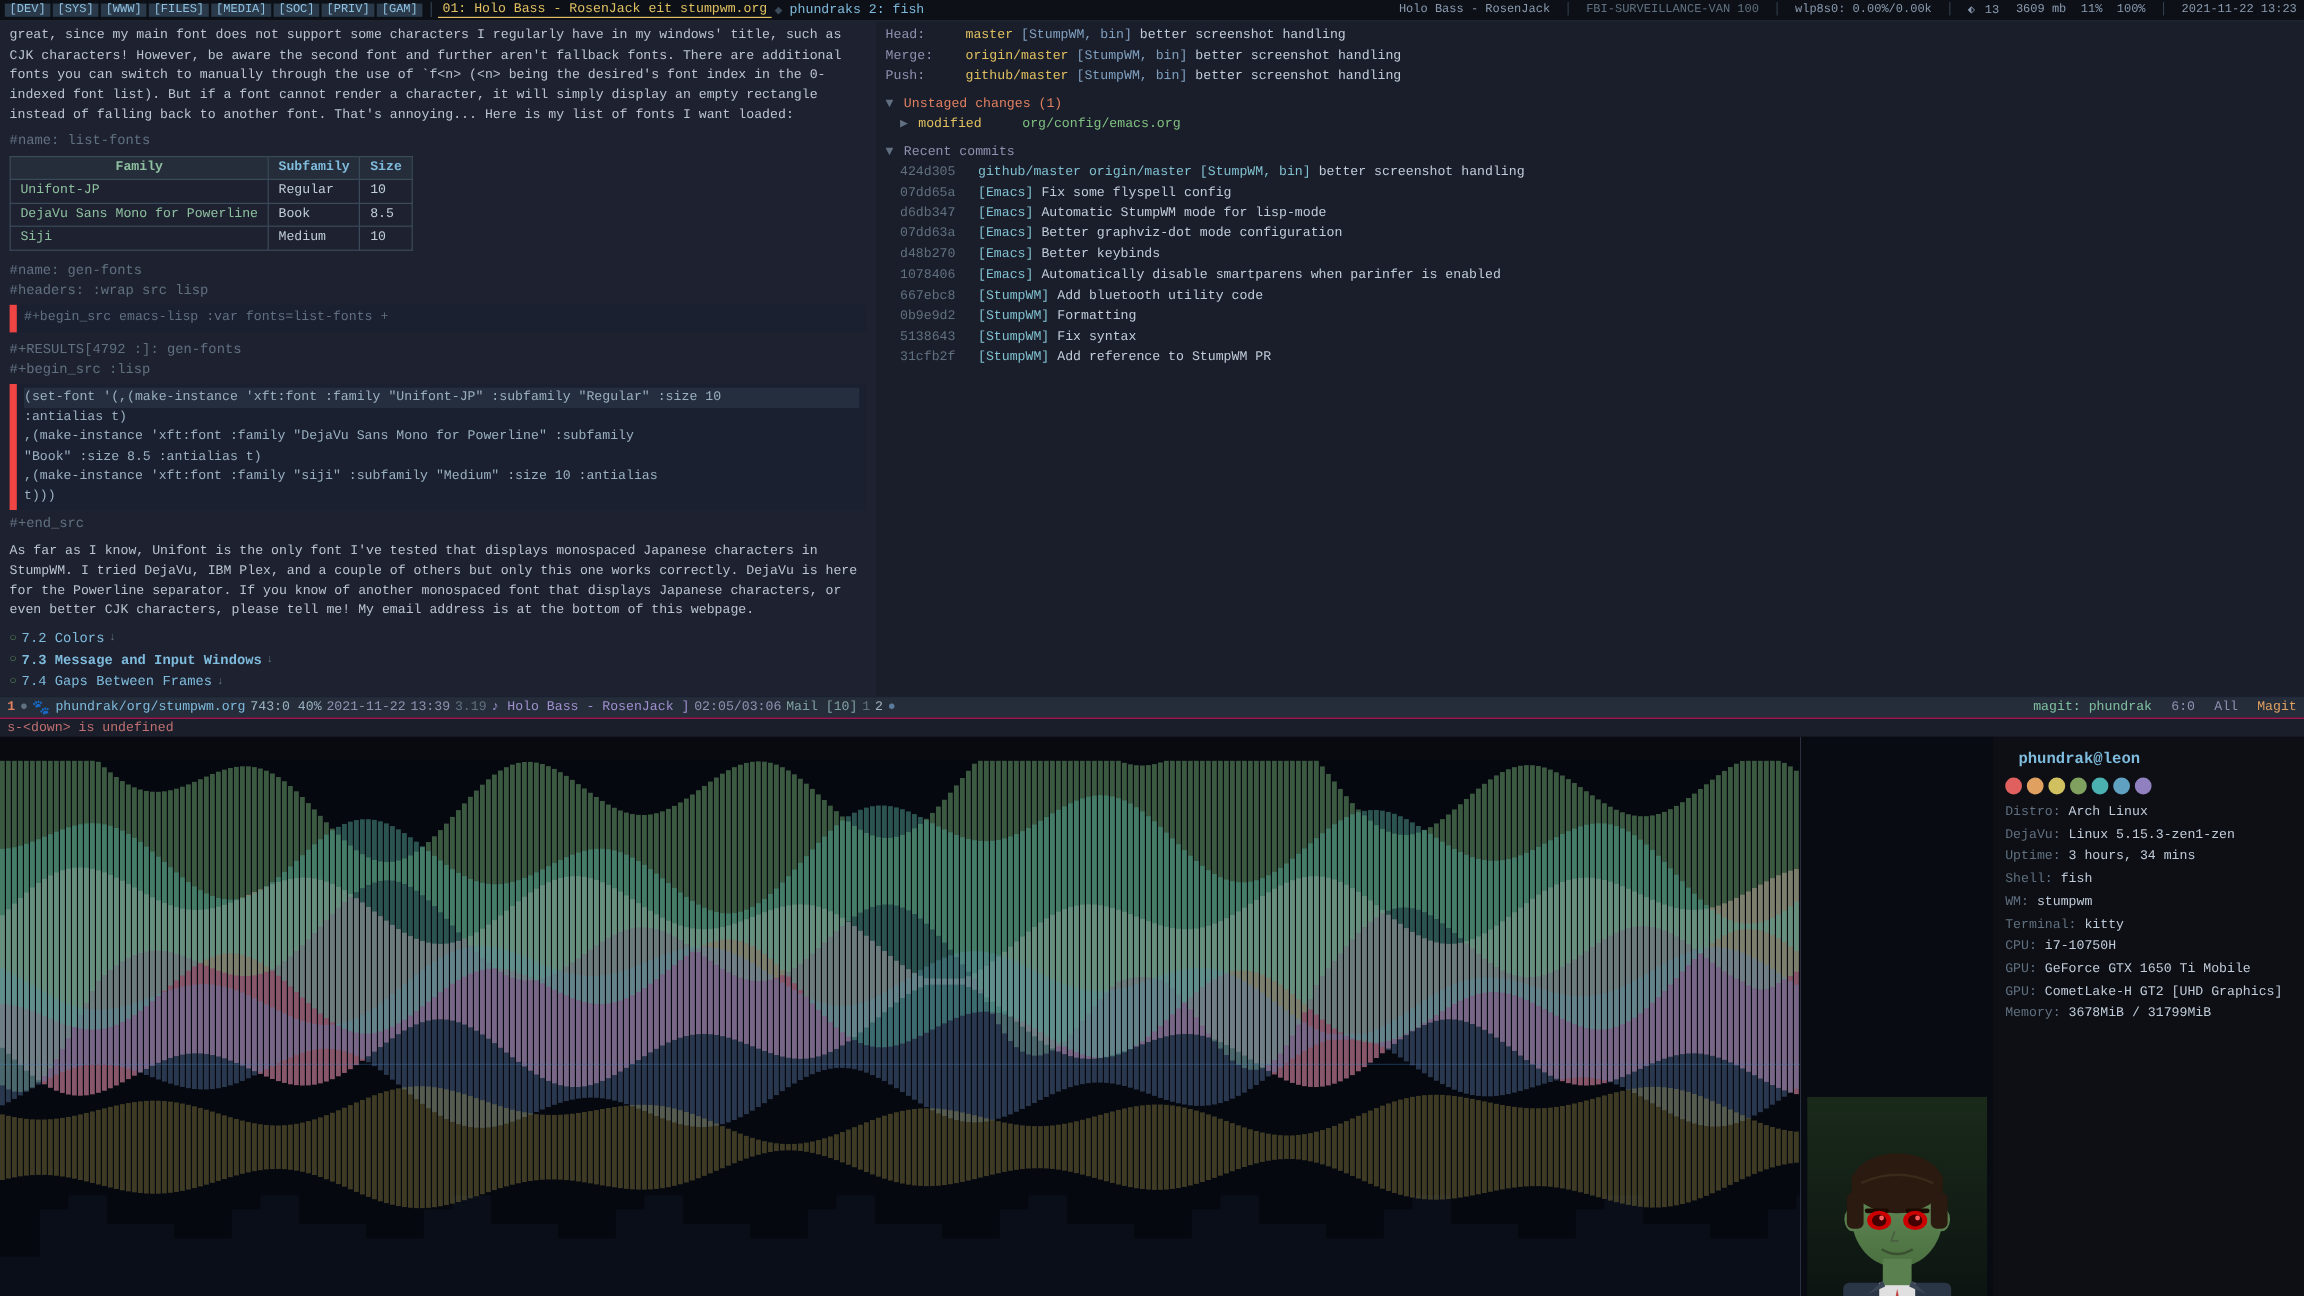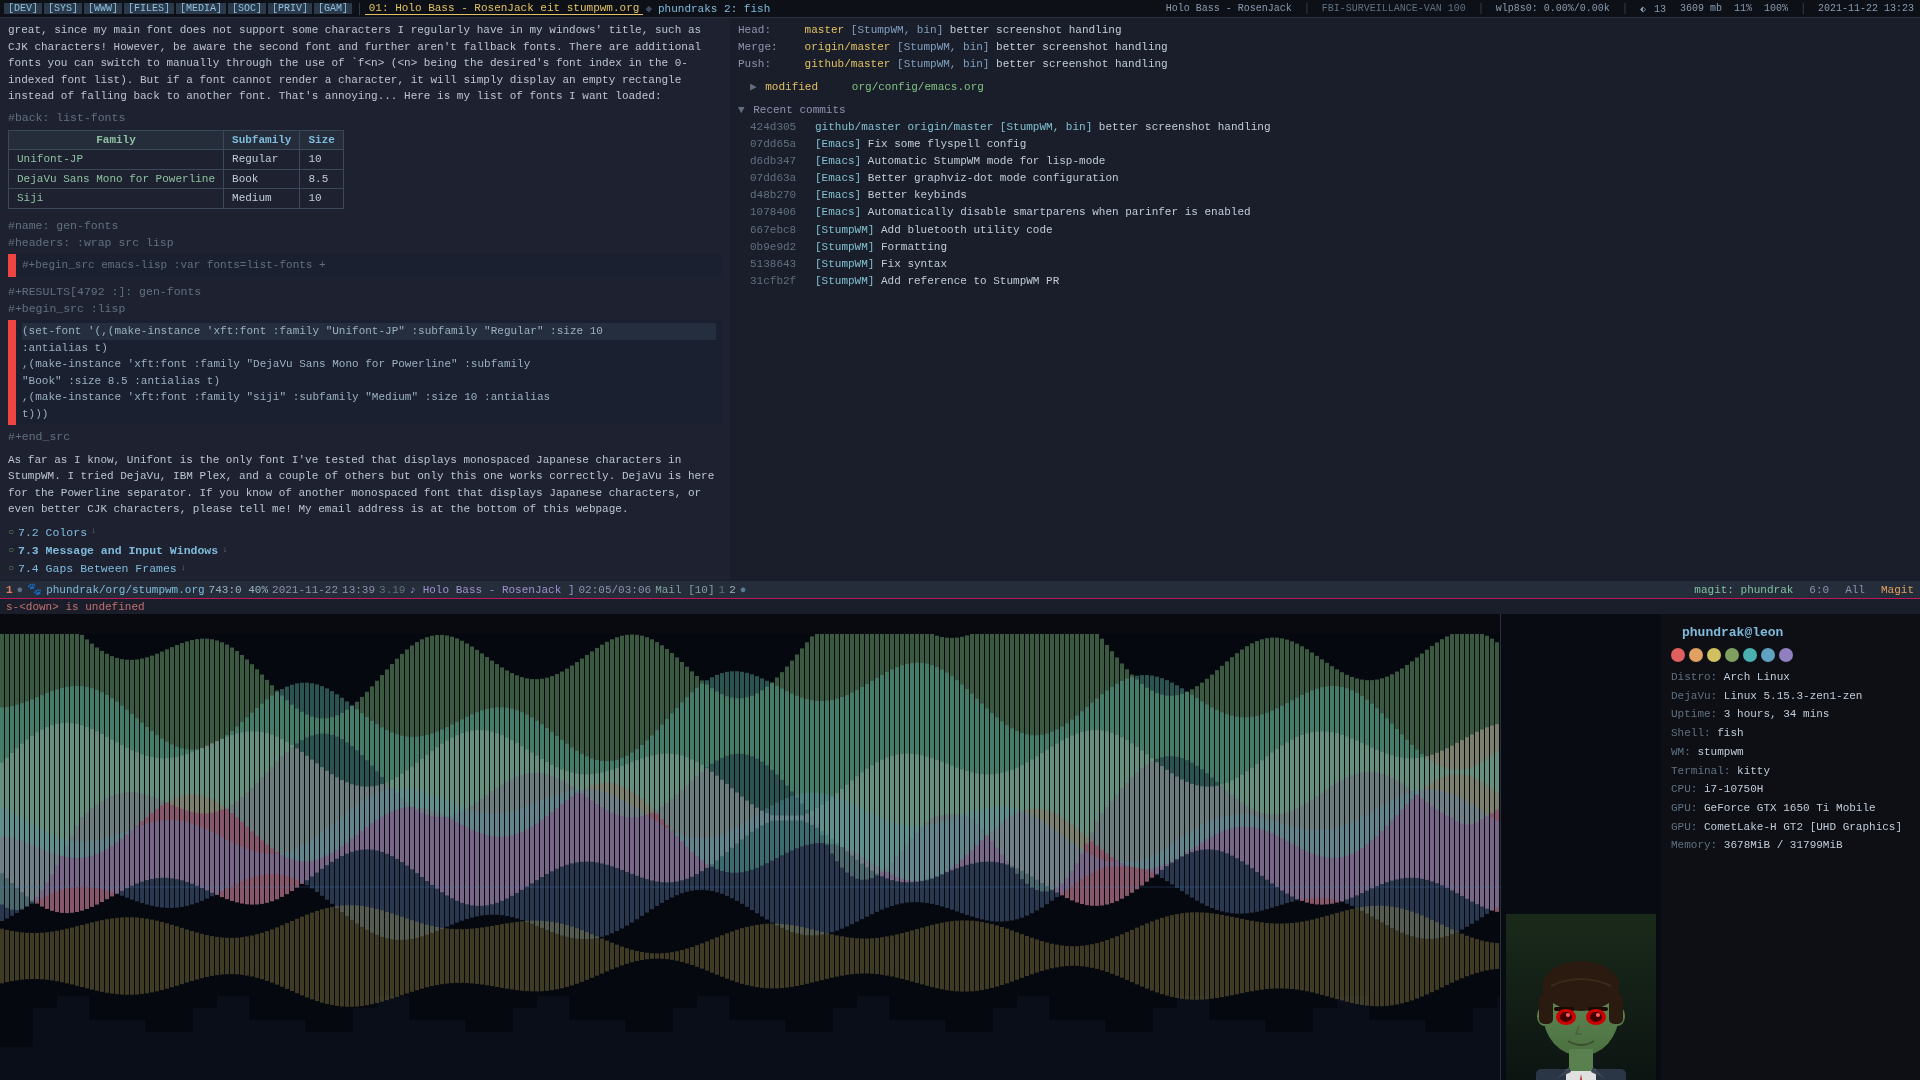--- a/index.html
+++ b/index.html
@@ -79,21 +79,21 @@
       border: 1px solid #3a4a5a;
       padding: 1px 8px;
       color: #c0ccda;
     }
     .org-table th { background: #252d3a; color: #7fbbdd; }
     .org-table .col-family { min-width: 180px; color: #8ec0a0; }
 
     
     .code-block {
       background: #1a2030;
-      border-left: 8px solid #ef4444;
+      border-left: 6px solid #ef4444;
       padding: 3px 6px;
       margin: 3px 0;
       font-size: 11px;
       color: #9ab0c0;
     }
     .code-marker { color: #607080; }
 
     
     .outline-item { display: flex; align-items: center; gap: 4px; margin: 1px 0; }
     .outline-bullet { color: #5a8a5a; font-size: 10px; }
@@ -239,21 +239,21 @@
     <span style="color:#3a4a5a">│</span>
     <span>2021-11-22 13:23</span>
   </div>
 </div>
 
 <div id="main-layout">
 
   <div id="left-panel">
     <div class="org-text" style="font-size:11px; margin-bottom:4px;">great, since my main font does not support some characters I regularly have in my windows' title, such as CJK characters! However, be aware the second font and further aren't fallback fonts. There are additional fonts you can switch to manually through the use of `f&lt;n&gt; (&lt;n&gt; being the desired's font index in the 0-indexed font list). But if a font cannot render a character, it will simply display an empty rectangle instead of falling back to another font. That's annoying... Here is my list of fonts I want loaded:</div>
 
-    <div class="org-text code-marker">#back: list-fonts</div>
+    <div class="org-text code-marker">#name: list-fonts</div>
 
     <div class="org-table-container">
       <table class="org-table">
         <thead>
           <tr>
             <th class="col-family">Family</th>
             <th>Subfamily</th>
             <th>Size</th>
           </tr>
         </thead>
@@ -336,20 +336,24 @@
       <span class="magit-tag"> [StumpWM, bin]</span>
       <span class="magit-commit-msg"> better screenshot handling</span>
     </div>
     <div>
       <span class="magit-label">Push:</span>
       <span class="magit-branch">github/master</span>
       <span class="magit-tag"> [StumpWM, bin]</span>
       <span class="magit-commit-msg"> better screenshot handling</span>
     </div>
     <div style="height:6px"></div>
+    <div>
+      <span class="magit-expand">▼</span>
+      <span class="magit-unstaged-header">Unstaged changes (1)</span>
+    </div>
     <div style="padding-left:12px;">
       <span class="magit-expand">▶</span>
       <span class="magit-modified">modified</span>
       <span class="magit-file">org/config/emacs.org</span>
     </div>
     <div style="height:6px"></div>
     <div>
       <span class="magit-expand">▼</span>
       <span class="magit-recent">Recent commits</span>
     </div>

